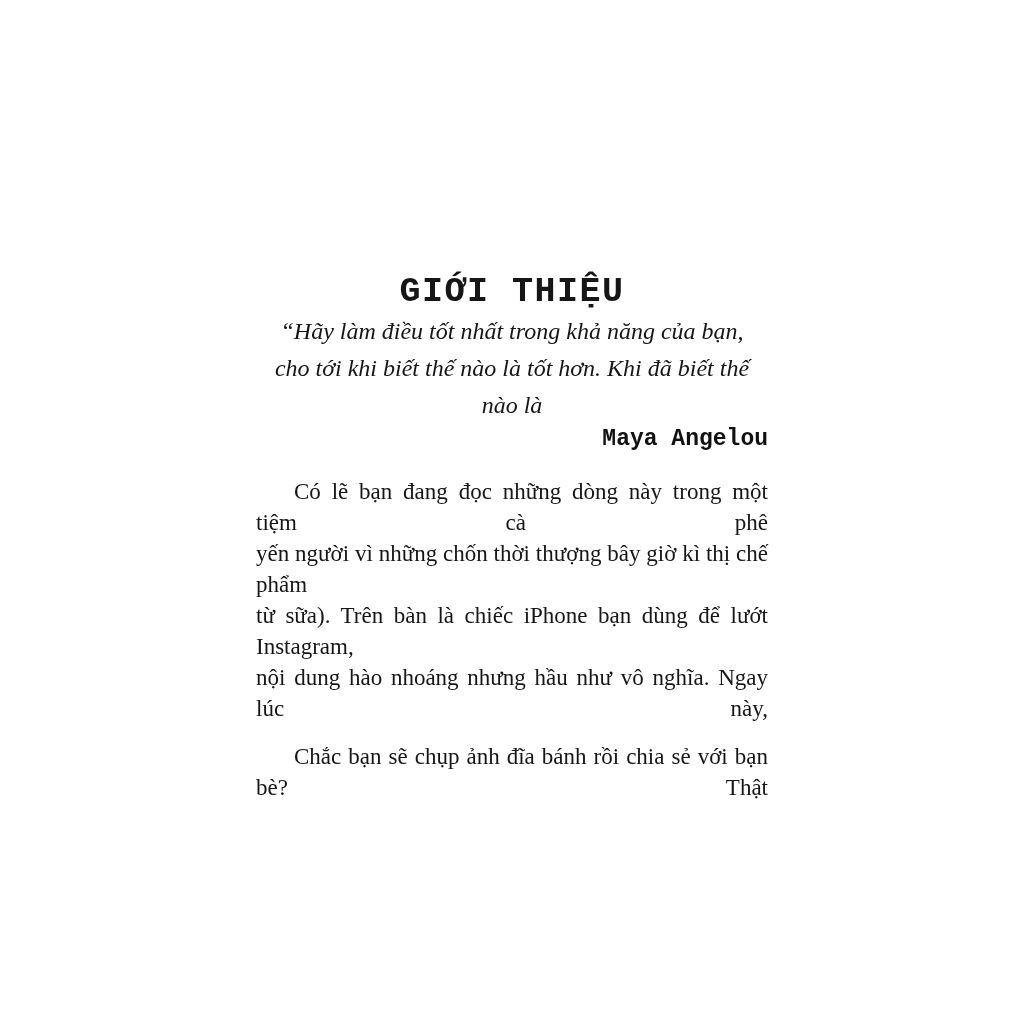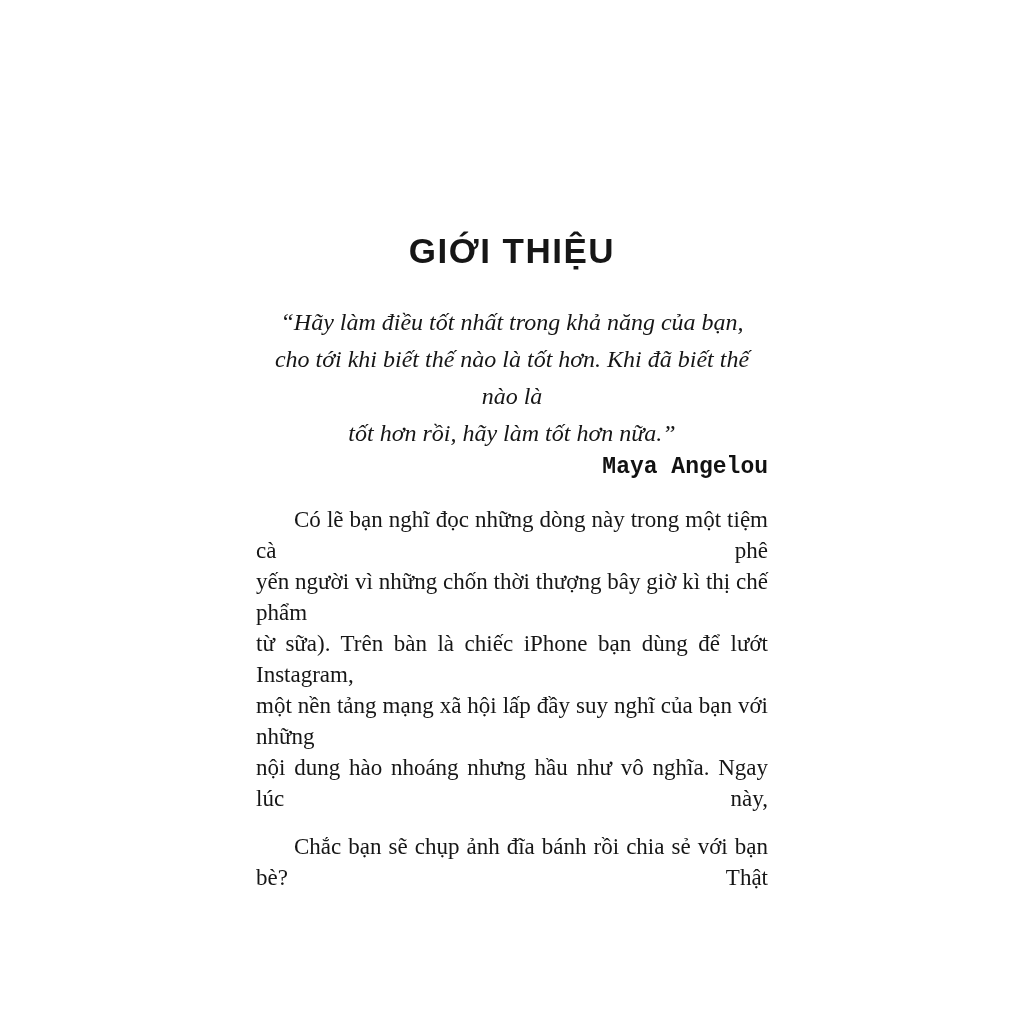--- a/index.html
+++ b/index.html
@@ -14,30 +14,30 @@
     background: #ffffff;
     color: #1c1c1c;
     overflow: hidden;
   }
   .content {
     width: 512px;
     margin: 0 auto;
     padding-top: 230px;
   }
   .chapter-title {
-    font-family: Liberation Sans, sans-serif;
+    font-family: Liberation Mono, monospace;
     font-weight: 600;
     font-size: 35px;
     line-height: 42px;
     letter-spacing: 1.5px;
     text-align: center;
     color: #161616;
+    margin-top: 41px;
   }
   .quote-block {
-    margin-top: 32px;
     font-family: "Liberation Serif", "DejaVu Serif", serif;
     font-style: italic;
     font-size: 24px;
     line-height: 37px;
     text-align: center;
     color: #161616;
   }
   .quote-attribution {
     margin-top: 0px;
     font-family: Liberation Mono, monospace;
@@ -72,29 +72,27 @@
 <body>
 
 <div class="book-page">
   <div class="content">
 
     <div class="chapter-title">GIỚI THIỆU</div>
 
     <div class="quote-block">
       <div class="quote-line">“Hãy làm điều tốt nhất trong khả năng của bạn,</div>
       <div class="quote-line">cho tới khi biết thế nào là tốt hơn. Khi đã biết thế nào là</div>
-      <div class="quote-line">tốt hơn rồi, hãy làm tốt hơn nữa.”</div>
       <div class="quote-attribution">Maya Angelou</div>
     </div>
 
     <div class="paragraph paragraph-1">
-      <div class="body-line first">Có lẽ bạn nghĩ đọc những dòng này trong một tiệm cà phê</div>
+      <div class="body-line first">Có lẽ bạn đang đọc những dòng này trong một tiệm cà phê</div>
       <div class="body-line">yến người vì những chốn thời thượng bây giờ kì thị chế phẩm</div>
       <div class="body-line">từ sữa). Trên bàn là chiếc iPhone bạn dùng để lướt Instagram,</div>
-      <div class="body-line">một nền tảng mạng xã hội lấp đầy suy nghĩ của bạn với những</div>
       <div class="body-line">nội dung hào nhoáng nhưng hầu như vô nghĩa. Ngay lúc này,</div>
     </div>
 
     <div class="paragraph paragraph-2">
       <div class="body-line first">Chắc bạn sẽ chụp ảnh đĩa bánh rồi chia sẻ với bạn bè? Thật</div>
 
     </div>
 
   </div>
 </div>

